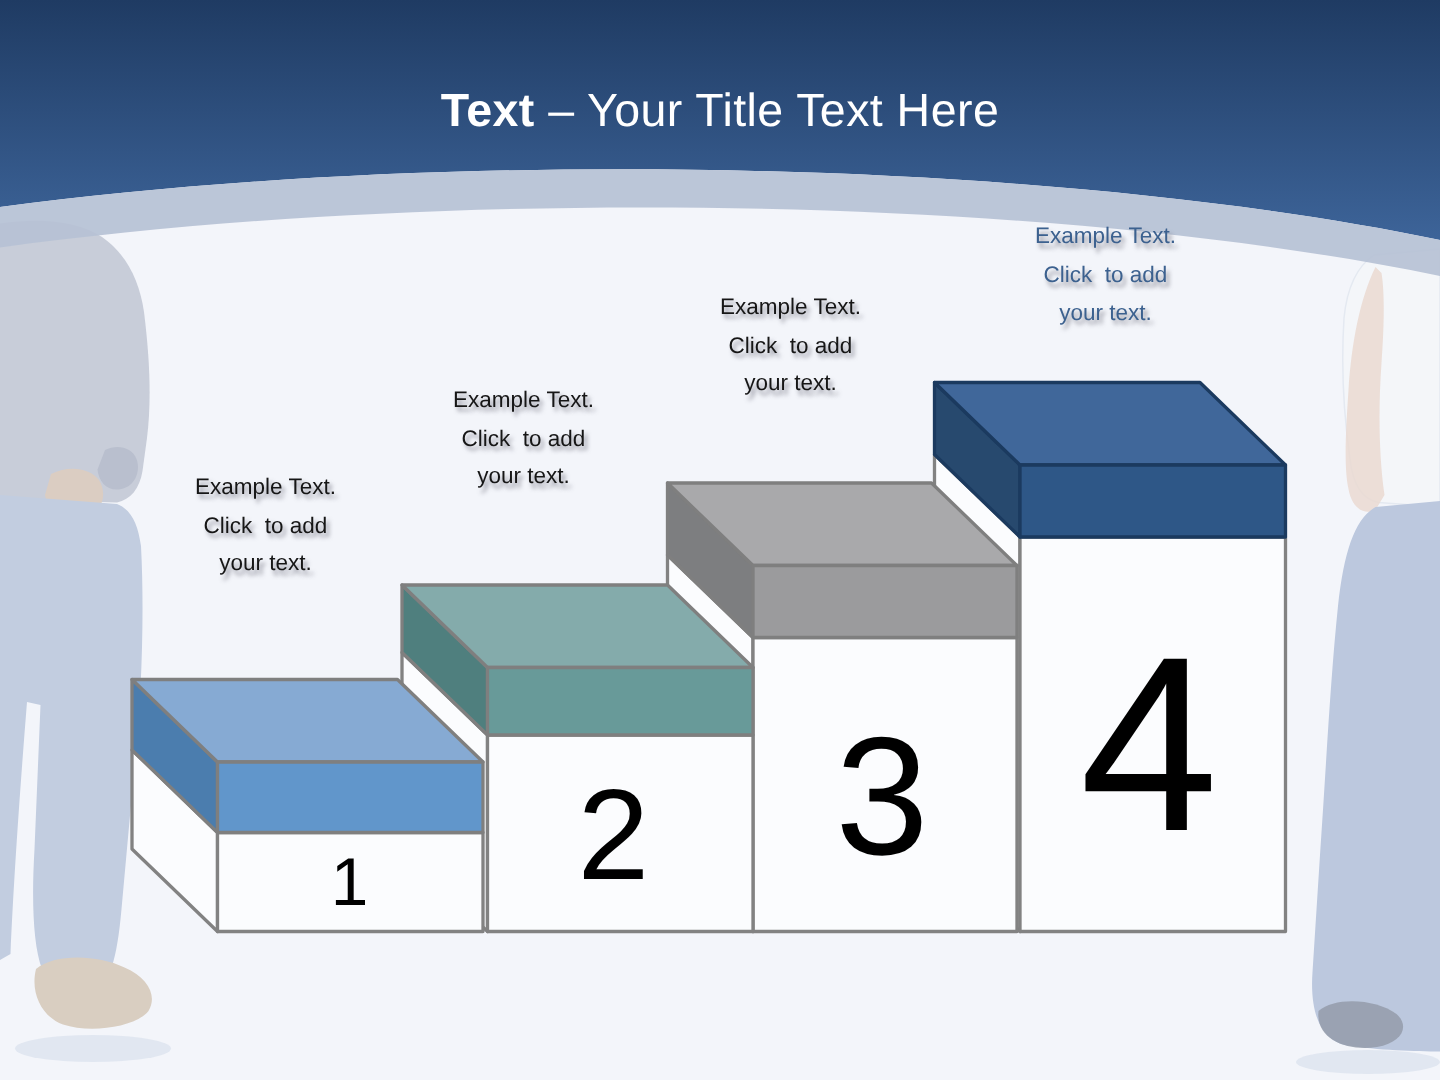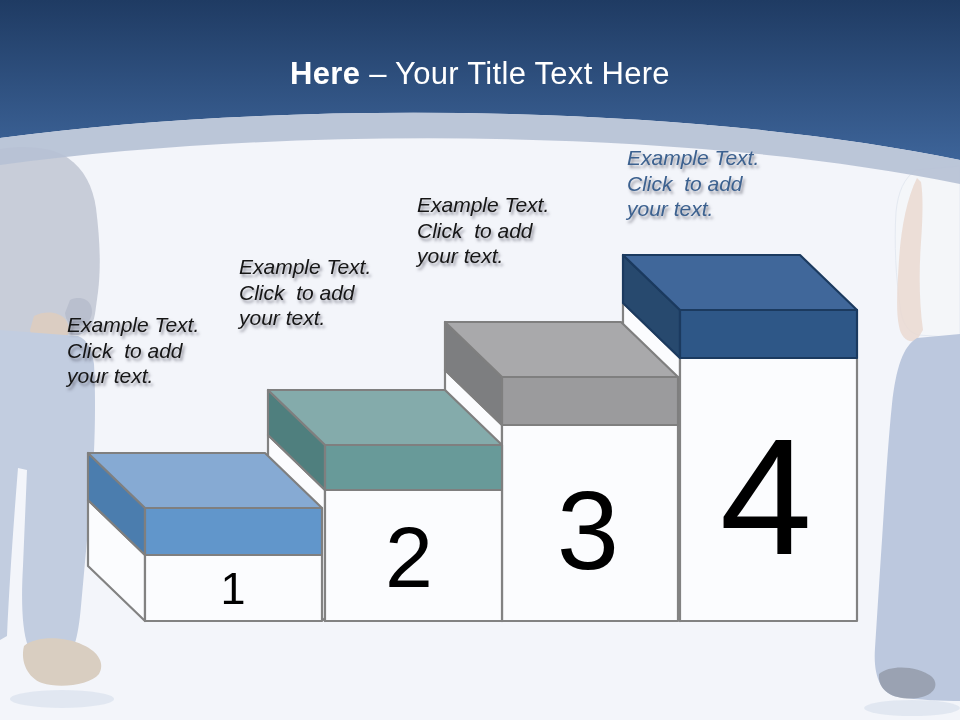--- a/index.html
+++ b/index.html
@@ -20,21 +20,21 @@
     position:absolute;transform:translate(-50%,-50%);
     color:#000;line-height:1;font-weight:400;
   }
   .n1{font-size:45px;}
   .n2{font-size:86px;}
   .n3{font-size:112px;}
   .n4{font-size:166px;}
   
   .lbl{
     position:absolute;width:220px;transform:translateX(-50%);
-    text-align:left;font-style:italic;font-size:21px;line-height:25.5px;
+    text-align:center;font-size:15px;line-height:25.5px;
     color:#161616;text-shadow:2px 3px 3px rgba(70,70,85,.55);
   }
   .lbl div{white-space:pre;}
   
   .pg{stroke-width:2.2;stroke-linejoin:round;}
 </style>
 </head>
 <body>
 
 <div class="slide" style="background: rgb(243, 245, 250);">
@@ -62,21 +62,21 @@
       <linearGradient id="hdr" x1="0" y1="0" x2="0" y2="1">
         <stop offset="0" stop-color="#1f3b63"></stop>
         <stop offset="1" stop-color="#3d6499"></stop>
       </linearGradient>
     </defs>
     <path fill="url(#hdr)" d="M0,0 H960 V160 C700,106 300,98 0,138 Z"></path>
     <path opacity="0.92" d="M0,138 C300,98 700,106 960,160 L960,184 C700,130 300,124 0,165 Z" fill="#b6c1d5"></path>
   </svg>
 
   <div class="title">
-    <span class="hl">Here</span>
+    <span class="hl">Text</span>
     <span>– Your Title Text Here</span>
   </div>
 
   <svg class="layer" width="960" height="720" viewBox="0 0 960 720">
 
     <g>
       <polygon class="pg" points="680,358 623,303 623,566 680,621" fill="#fbfcfe" stroke="#828282"></polygon>
       <polygon class="pg" points="680,358 857,358 857,621 680,621" fill="#fbfcfe" stroke="#828282"></polygon>
       <polygon class="pg" points="680,310 623,255 623,303 680,358" fill="#27496e" stroke="#1b3a5f"></polygon>
       <polygon class="pg" points="680,310 857,310 800,255 623,255" fill="#40679a" stroke="#1b3a5f"></polygon>

